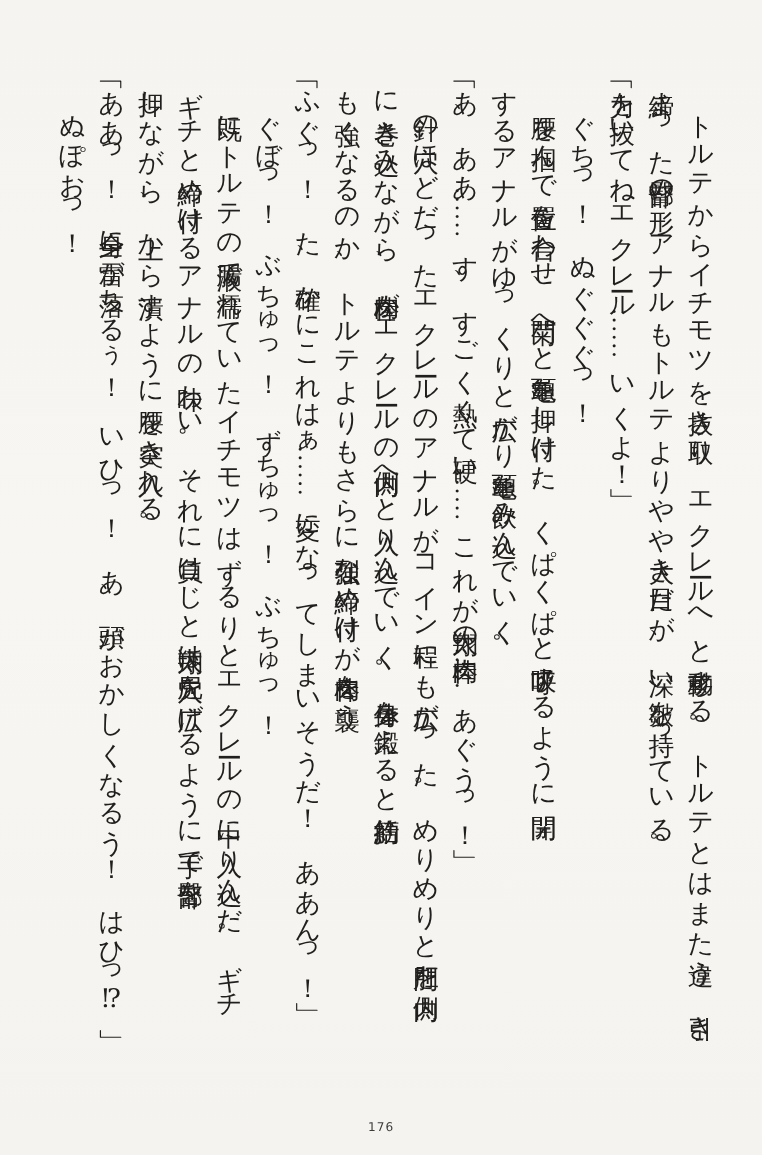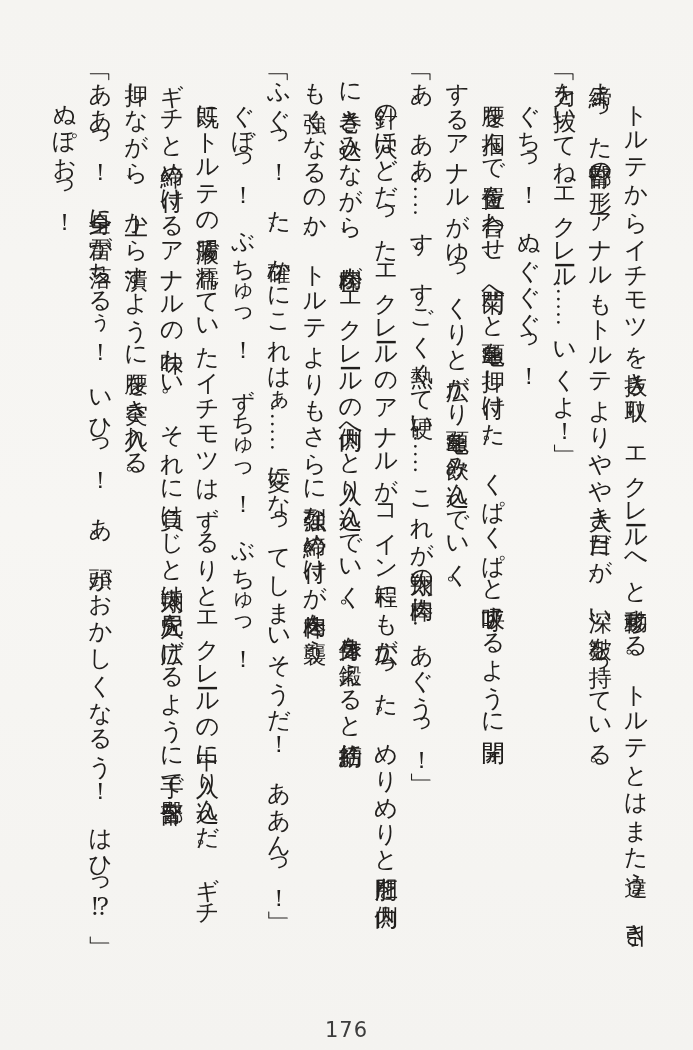--- a/index.html
+++ b/index.html
@@ -38,21 +38,21 @@
   .line.indent {
     text-indent: 23.4px;
   }
   .page-number {
     position: absolute;
     top: 1018px;
     left: 0;
     width: 100%;
     text-align: center;
     font-family: "DejaVu Sans", "Liberation Sans", sans-serif;
-    font-size: 21px;
+    font-size: 11px;
     letter-spacing: 1px;
     color: #3c3c3c;
   }
 </style>
 </head>
 <body>
 
 <div class="page">
   <div class="text-area">
     <div class="line indent">トルテからイチモツを抜き取り、エクレールへと移動する。トルテとはまた違う、引き</div>

